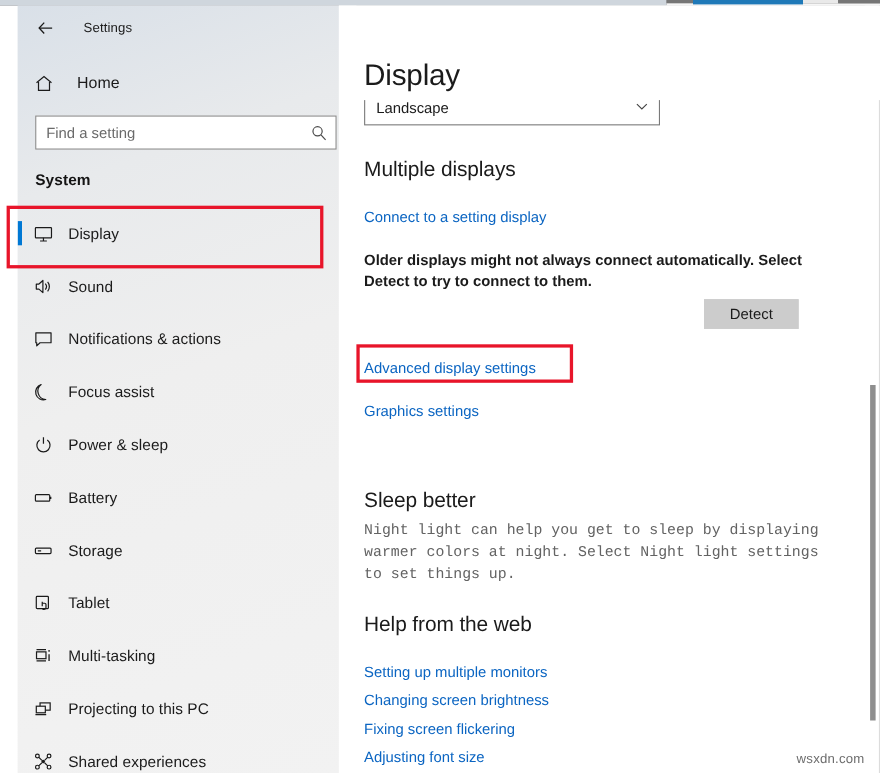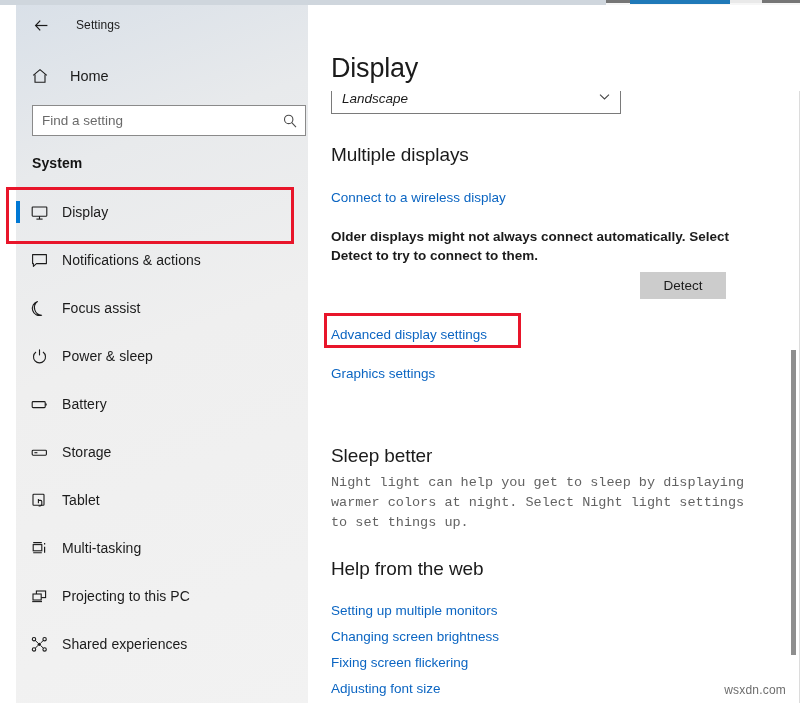--- a/index.html
+++ b/index.html
@@ -259,29 +259,28 @@
     position: absolute;
     left: 0; top: 0;
     width: 492px; height: 86px;
     background: #ffffff;
     z-index: 10;
   }
 
   .orient-select {
     position: absolute;
     left: 23px; top: 77px;
-    width: 290px; height: 32px;
+    width: 269px; height: 32px;
     border: 1px solid #7a7a7a;
     box-sizing: border-box;
     background: #ffffff;
     display: flex;
     align-items: center;
     cursor: pointer;
     z-index: 5;
-    font-style: italic;
   }
   .orient-value {
     font-size: 13.5px;
     color: #1b1b1b;
     padding-left: 10px;
   }
   .orient-chev {
     position: absolute;
     right: 10px;
     color: #444;
@@ -440,20 +439,31 @@
           <span class="nav-ico">
             <svg width="19" height="19" viewBox="0 0 19 19">
               <rect x="2.2" y="4" width="14.6" height="9.2" rx="0.6" fill="none" stroke="#1b1b1b" stroke-width="1.1"></rect>
               <path d="M6.4 16.1 H12.6" stroke="#1b1b1b" stroke-width="1.1"></path>
               <path d="M9.5 13.2 V16.1" stroke="#1b1b1b" stroke-width="1.1"></path>
             </svg>
           </span>
           <span class="nav-label">Display</span>
         </div>
 
+        <div class="nav-item">
+
+          <span class="nav-ico">
+            <svg width="19" height="19" viewBox="0 0 19 19">
+              <path d="M3 7.2 H5.4 L9 4 V15 L5.4 11.8 H3 Z" fill="none" stroke="#1b1b1b" stroke-width="1.1" stroke-linejoin="round"></path>
+              <path d="M11.2 6.8 A4.2 4.2 0 0 1 11.2 12.2" fill="none" stroke="#1b1b1b" stroke-width="1.1"></path>
+              <path d="M13.3 5.2 A6.6 6.6 0 0 1 13.3 13.8" fill="none" stroke="#1b1b1b" stroke-width="1.1"></path>
+            </svg>
+          </span>
+          <span class="nav-label">Sound</span>
+        </div>
 
         <div class="nav-item">
 
           <span class="nav-ico">
             <svg width="19" height="19" viewBox="0 0 19 19">
               <path d="M2.6 3.6 H16.4 V12.6 H6.4 L3.4 15.4 V12.6 H2.6 Z" fill="none" stroke="#1b1b1b" stroke-width="1.1" stroke-linejoin="round"></path>
             </svg>
           </span>
           <span class="nav-label">Notifications &amp; actions</span>
         </div>
@@ -568,21 +578,21 @@
             <path d="M1 1.6 L5.5 6 L10 1.6" fill="none" stroke="#444" stroke-width="1.05"></path>
           </svg>
         </span>
       </div>
 
       <div class="head-mask"></div>
       <div class="page-head">Display</div>
 
       <div class="sec-head" id="sec-multi">Multiple displays</div>
 
-      <div class="link" id="lnk-wireless">Connect to a wireless display</div>
+      <div class="link" id="lnk-wireless">Connect to a setting display</div>
 
       <div class="body-text" id="txt-older">Older displays might not always connect automatically. Select Detect to try to connect to them.</div>
 
       <button class="detect-btn">Detect</button>
 
       <div class="link" id="lnk-advanced">Advanced display settings</div>
 
       <div class="link" id="lnk-graphics">Graphics settings</div>
 
       <div class="sec-head" id="sec-sleep">Sleep better</div>

